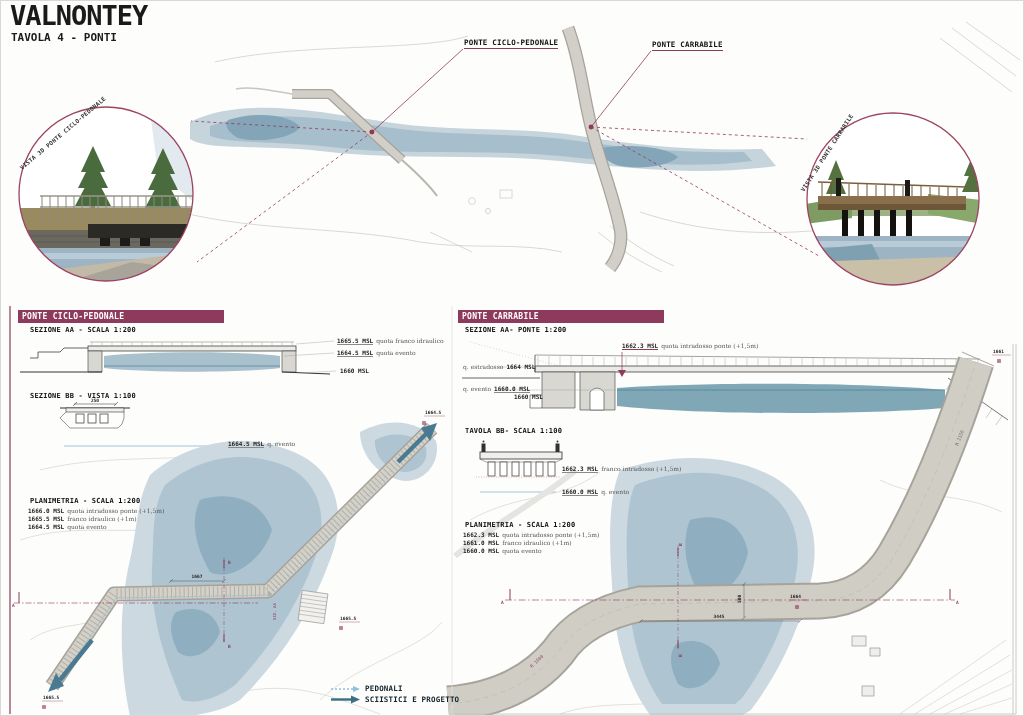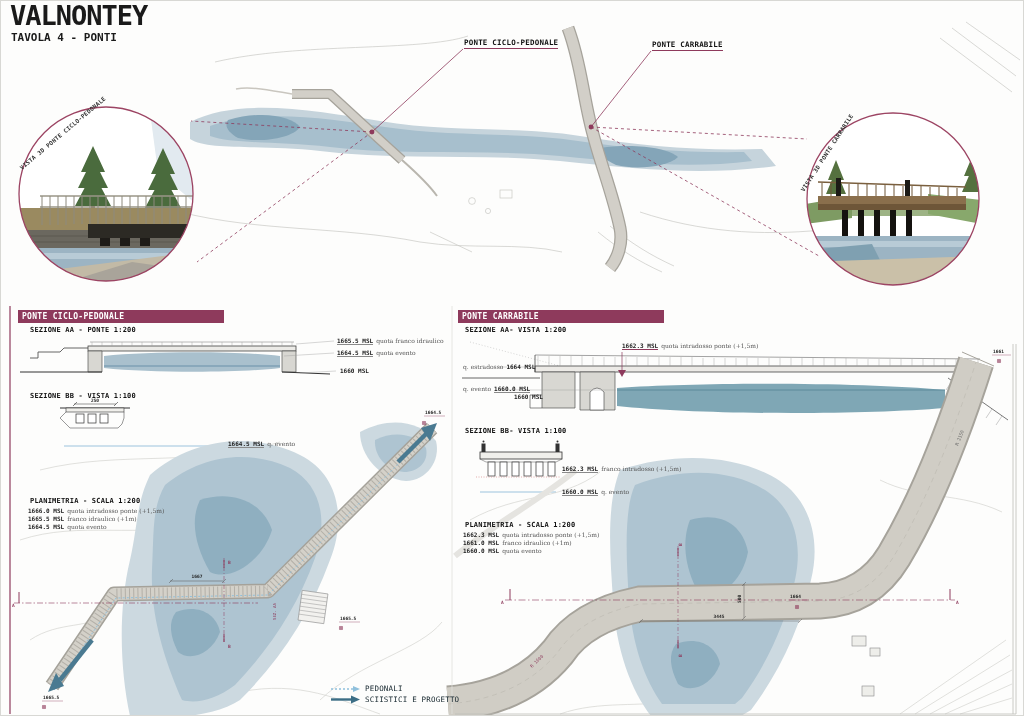--- a/index.html
+++ b/index.html
@@ -23,21 +23,21 @@
   .anno .val{font-size:6px;font-weight:bold;color:#222;border-bottom:0.6px solid #8a8a8a}
   .anno .val.maroon-u{border-bottom:0.8px solid #8e3a5c}
   .anno .lab{font-size:6px;font-family:"DejaVu Serif",serif;color:#555}
   .levels{position:absolute;display:flex;flex-direction:column;gap:1px}
   .levels .row{display:flex;gap:3px;align-items:baseline;white-space:nowrap}
   .levels .val{font-size:6px;font-weight:bold;color:#222}
   .levels .lab{font-size:6px;font-family:"DejaVu Serif",serif;color:#555}
   
   #legend{position:absolute;left:330px;top:684px;display:flex;flex-direction:column;gap:2px}
   .legrow{display:flex;align-items:center;gap:5px;white-space:nowrap}
-  .legrow .ltxt{font-size:7.5px;font-weight:normal;color:#13242c;letter-spacing:0.2px}
+  .legrow .ltxt{font-size:7.5px;font-weight:bold;color:#13242c;letter-spacing:0.2px}
   svg text{font-family:"DejaVu Sans Mono",monospace}
 </style>
 </head>
 <body>
 
 <svg class="abs" id="drawing-layer" width="1024" height="716" viewBox="0 0 1024 716" style="left:0;top:0">
   <defs>
     <clipPath id="c1">
         <circle cx="106" cy="194" r="87"></circle>
       </clipPath>
@@ -369,21 +369,21 @@
 
 <div id="titleblock">
   <span id="title">VALNONTEY</span>
 </div>
 <div id="sheet">TAVOLA 4 - PONTI</div>
 
 <div class="top-label" style="left:464px;top:38px">PONTE CICLO-PEDONALE</div>
 <div class="top-label" style="left:652px;top:40px">PONTE CARRABILE</div>
 
 <div class="panel-header" style="left:18px;top:310px">PONTE CICLO-PEDONALE</div>
-<div class="sec-title" style="left:30px;top:326px">SEZIONE AA - PONTE 1:200</div>
+<div class="sec-title" style="left:30px;top:326px">SEZIONE AA - SCALA 1:200</div>
 
 <div class="anno" style="left:337px;top:337px">
   <span class="val">1665.5 MSL</span>
   <span class="lab">quota franco idraulico</span>
 </div>
 <div class="anno" style="left:337px;top:349px">
   <span class="val">1664.5 MSL</span>
   <span class="lab">quota evento</span>
 </div>
 <div class="anno" style="left:340px;top:367px">
@@ -406,39 +406,39 @@
     <span class="val">1665.5 MSL</span>
     <span class="lab">franco idraulico (+1m)</span>
   </div>
   <div class="row">
     <span class="val">1664.5 MSL</span>
     <span class="lab">quota evento</span>
   </div>
 </div>
 
 <div class="panel-header" style="left:458px;top:310px">PONTE CARRABILE</div>
-<div class="sec-title" style="left:465px;top:326px">SEZIONE AA- VISTA 1:200</div>
+<div class="sec-title" style="left:465px;top:326px">SEZIONE AA- PONTE 1:200</div>
 
 <div class="anno" style="left:622px;top:342px">
   <span class="val maroon-u">1662.3 MSL</span>
   <span class="lab">quota intradosso ponte (+1,5m)</span>
 </div>
 <div class="anno" style="left:463px;top:363px">
   <span class="lab">q. estradosso</span>
   <span class="val" style="border-bottom:none">1664 MSL</span>
 </div>
 <div class="anno" style="left:463px;top:385px">
   <span class="lab">q. evento</span>
   <span class="val">1660.0 MSL</span>
 </div>
 <div class="anno" style="left:514px;top:393px">
   <span class="val" style="border-bottom:none">1660 MSL</span>
 </div>
 
-<div class="sec-title" style="left:465px;top:427px">SEZIONE BB- VISTA 1:100</div>
+<div class="sec-title" style="left:465px;top:427px">TAVOLA BB- SCALA 1:100</div>
 <div class="anno" style="left:562px;top:465px">
   <span class="val">1662.3 MSL</span>
   <span class="lab">franco intradosso (+1,5m)</span>
 </div>
 <div class="anno" style="left:562px;top:488px">
   <span class="val">1660.0 MSL</span>
   <span class="lab">q. evento</span>
 </div>
 
 <div class="sec-title" style="left:465px;top:521px">PLANIMETRIA - SCALA 1:200</div>

